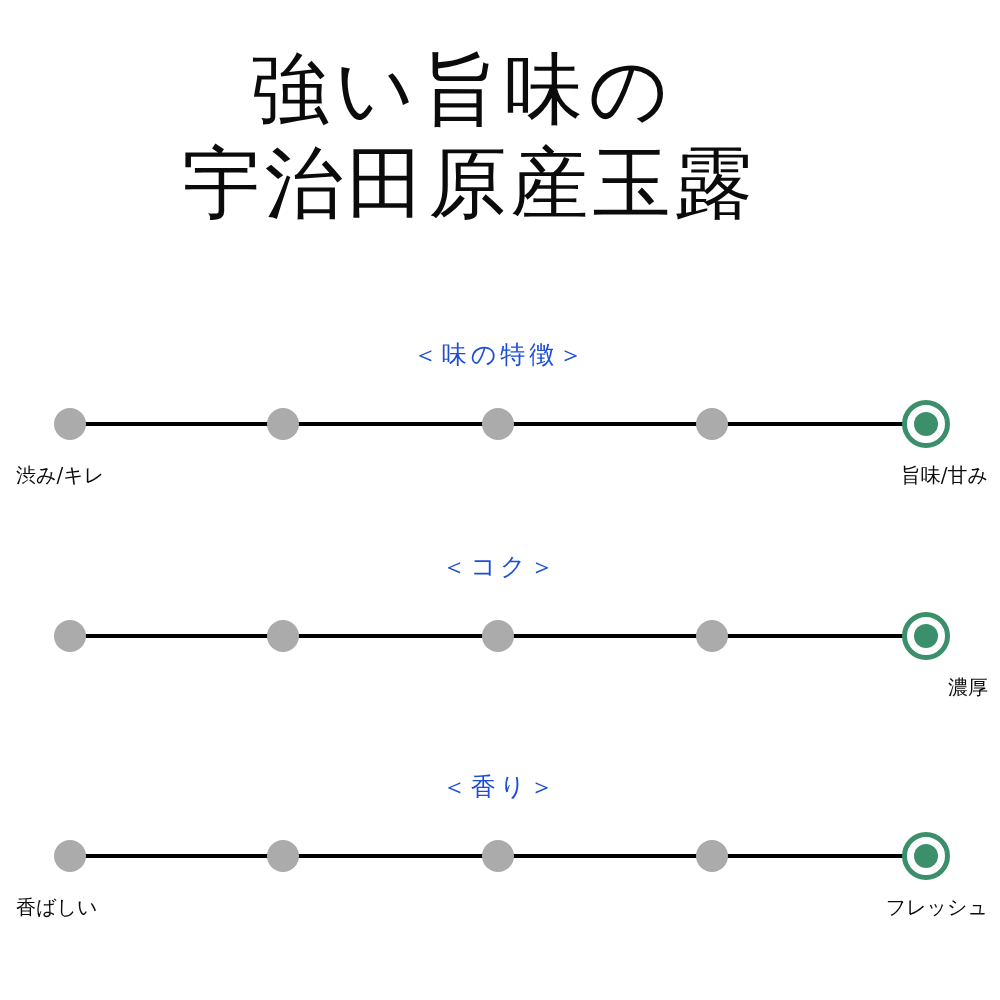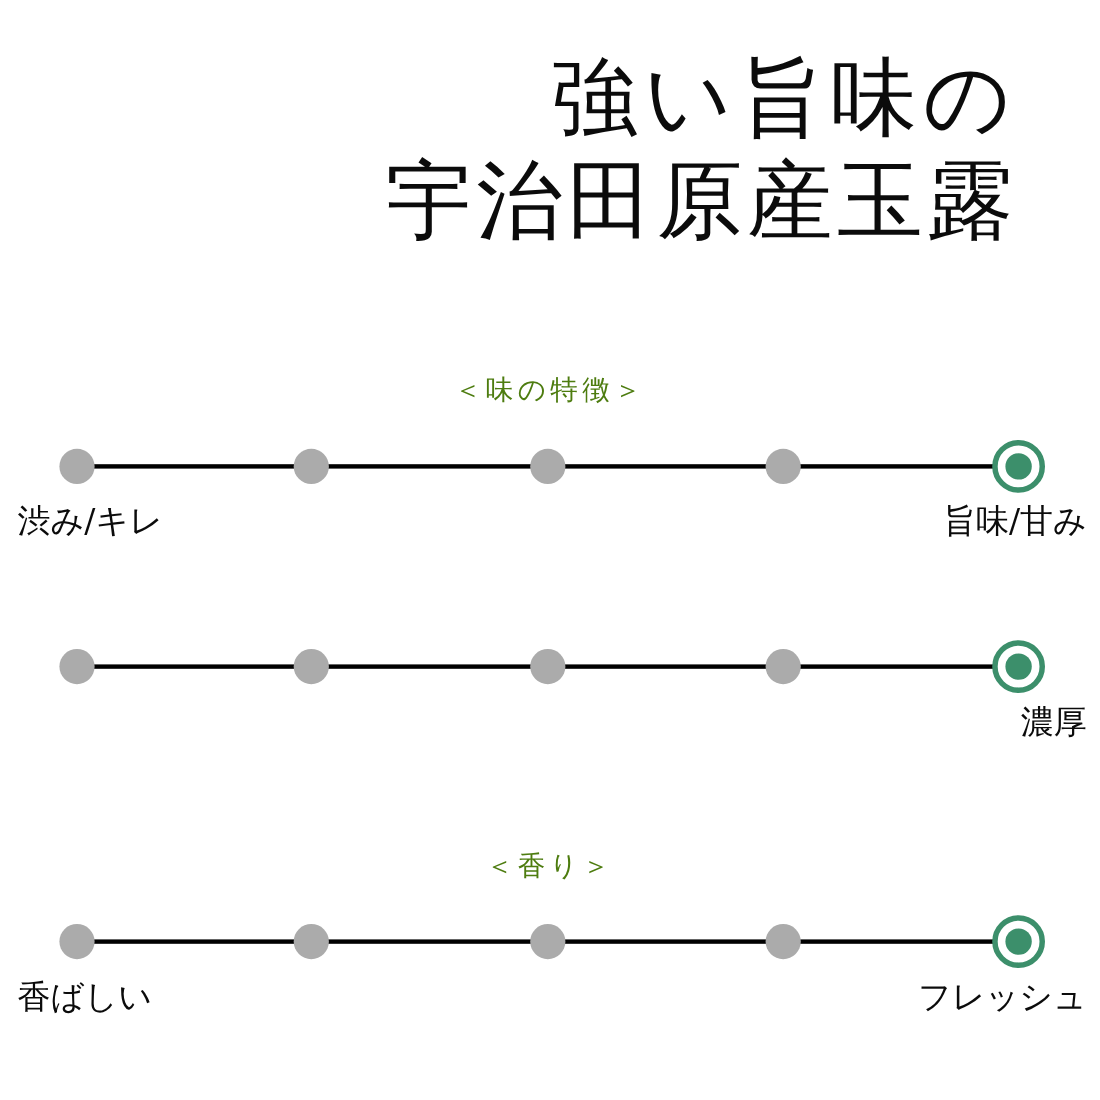--- a/index.html
+++ b/index.html
@@ -15,21 +15,21 @@
     color: #000000;
     position: relative;
   }
 
   
   .title-block {
     position: absolute;
     left: 0;
     top: 42px;
     width: 925px;
-    text-align: right;
+    text-align: center;
   }
   .title-line {
     font-family: "DejaVu Serif", "Liberation Serif", serif;
     font-size: 78px;
     line-height: 94px;
     font-weight: 400;
     letter-spacing: 6px;
     color: #0b0b0b;
     white-space: nowrap;
   }
@@ -49,21 +49,21 @@
   #section-2 { top: 772px; }
 
   .scale-heading {
     width: 1000px;
     text-align: center;
     font-family: "DejaVu Serif", "Liberation Serif", serif;
     font-size: 25px;
     line-height: 30px;
     letter-spacing: 4px;
     font-weight: 400;
-    color: #4d7c0f;
+    color: #1d4ed8;
     white-space: nowrap;
   }
 
   .track-wrap {
     position: relative;
     margin-top: 28px;
     height: 52px;
     width: 1000px;
   }
   .track-line {
@@ -108,21 +108,21 @@
   .endlabels {
     position: relative;
     width: 1000px;
     margin-top: 6px;
     height: 76px;
   }
   .endlabel {
     position: absolute;
     top: 0;
     font-family: "DejaVu Serif", "Liberation Serif", serif;
-    font-size: 30px;
+    font-size: 20px;
     line-height: 38px;
     font-weight: 400;
     color: #0b0b0b;
     white-space: pre;
   }
   .endlabel.left  { left: 16px;  text-align: left; }
   .endlabel.right { right: 12px; text-align: center; }
   .endlabel .l2 { display: block; }
   .endlabel .indent { display: block; padding-left: 22px; }
 </style>
@@ -144,20 +144,21 @@
     <div class="dot" style="left:712px"></div>
     <div class="dot active" style="left:926px"></div>
   </div>
   <div class="endlabels">
     <div class="endlabel left">渋み/キレ</div>
     <div class="endlabel right">旨味/甘み</div>
   </div>
 </div>
 
 <div class="scale-section" id="section-1">
+  <div class="scale-heading">＜コク＞</div>
   <div class="track-wrap">
     <div class="track-line"></div>
     <div class="dot" style="left:70px"></div>
     <div class="dot" style="left:283px"></div>
     <div class="dot" style="left:498px"></div>
     <div class="dot" style="left:712px"></div>
     <div class="dot active" style="left:926px"></div>
   </div>
   <div class="endlabels">
     <div class="endlabel right">濃厚</div>

